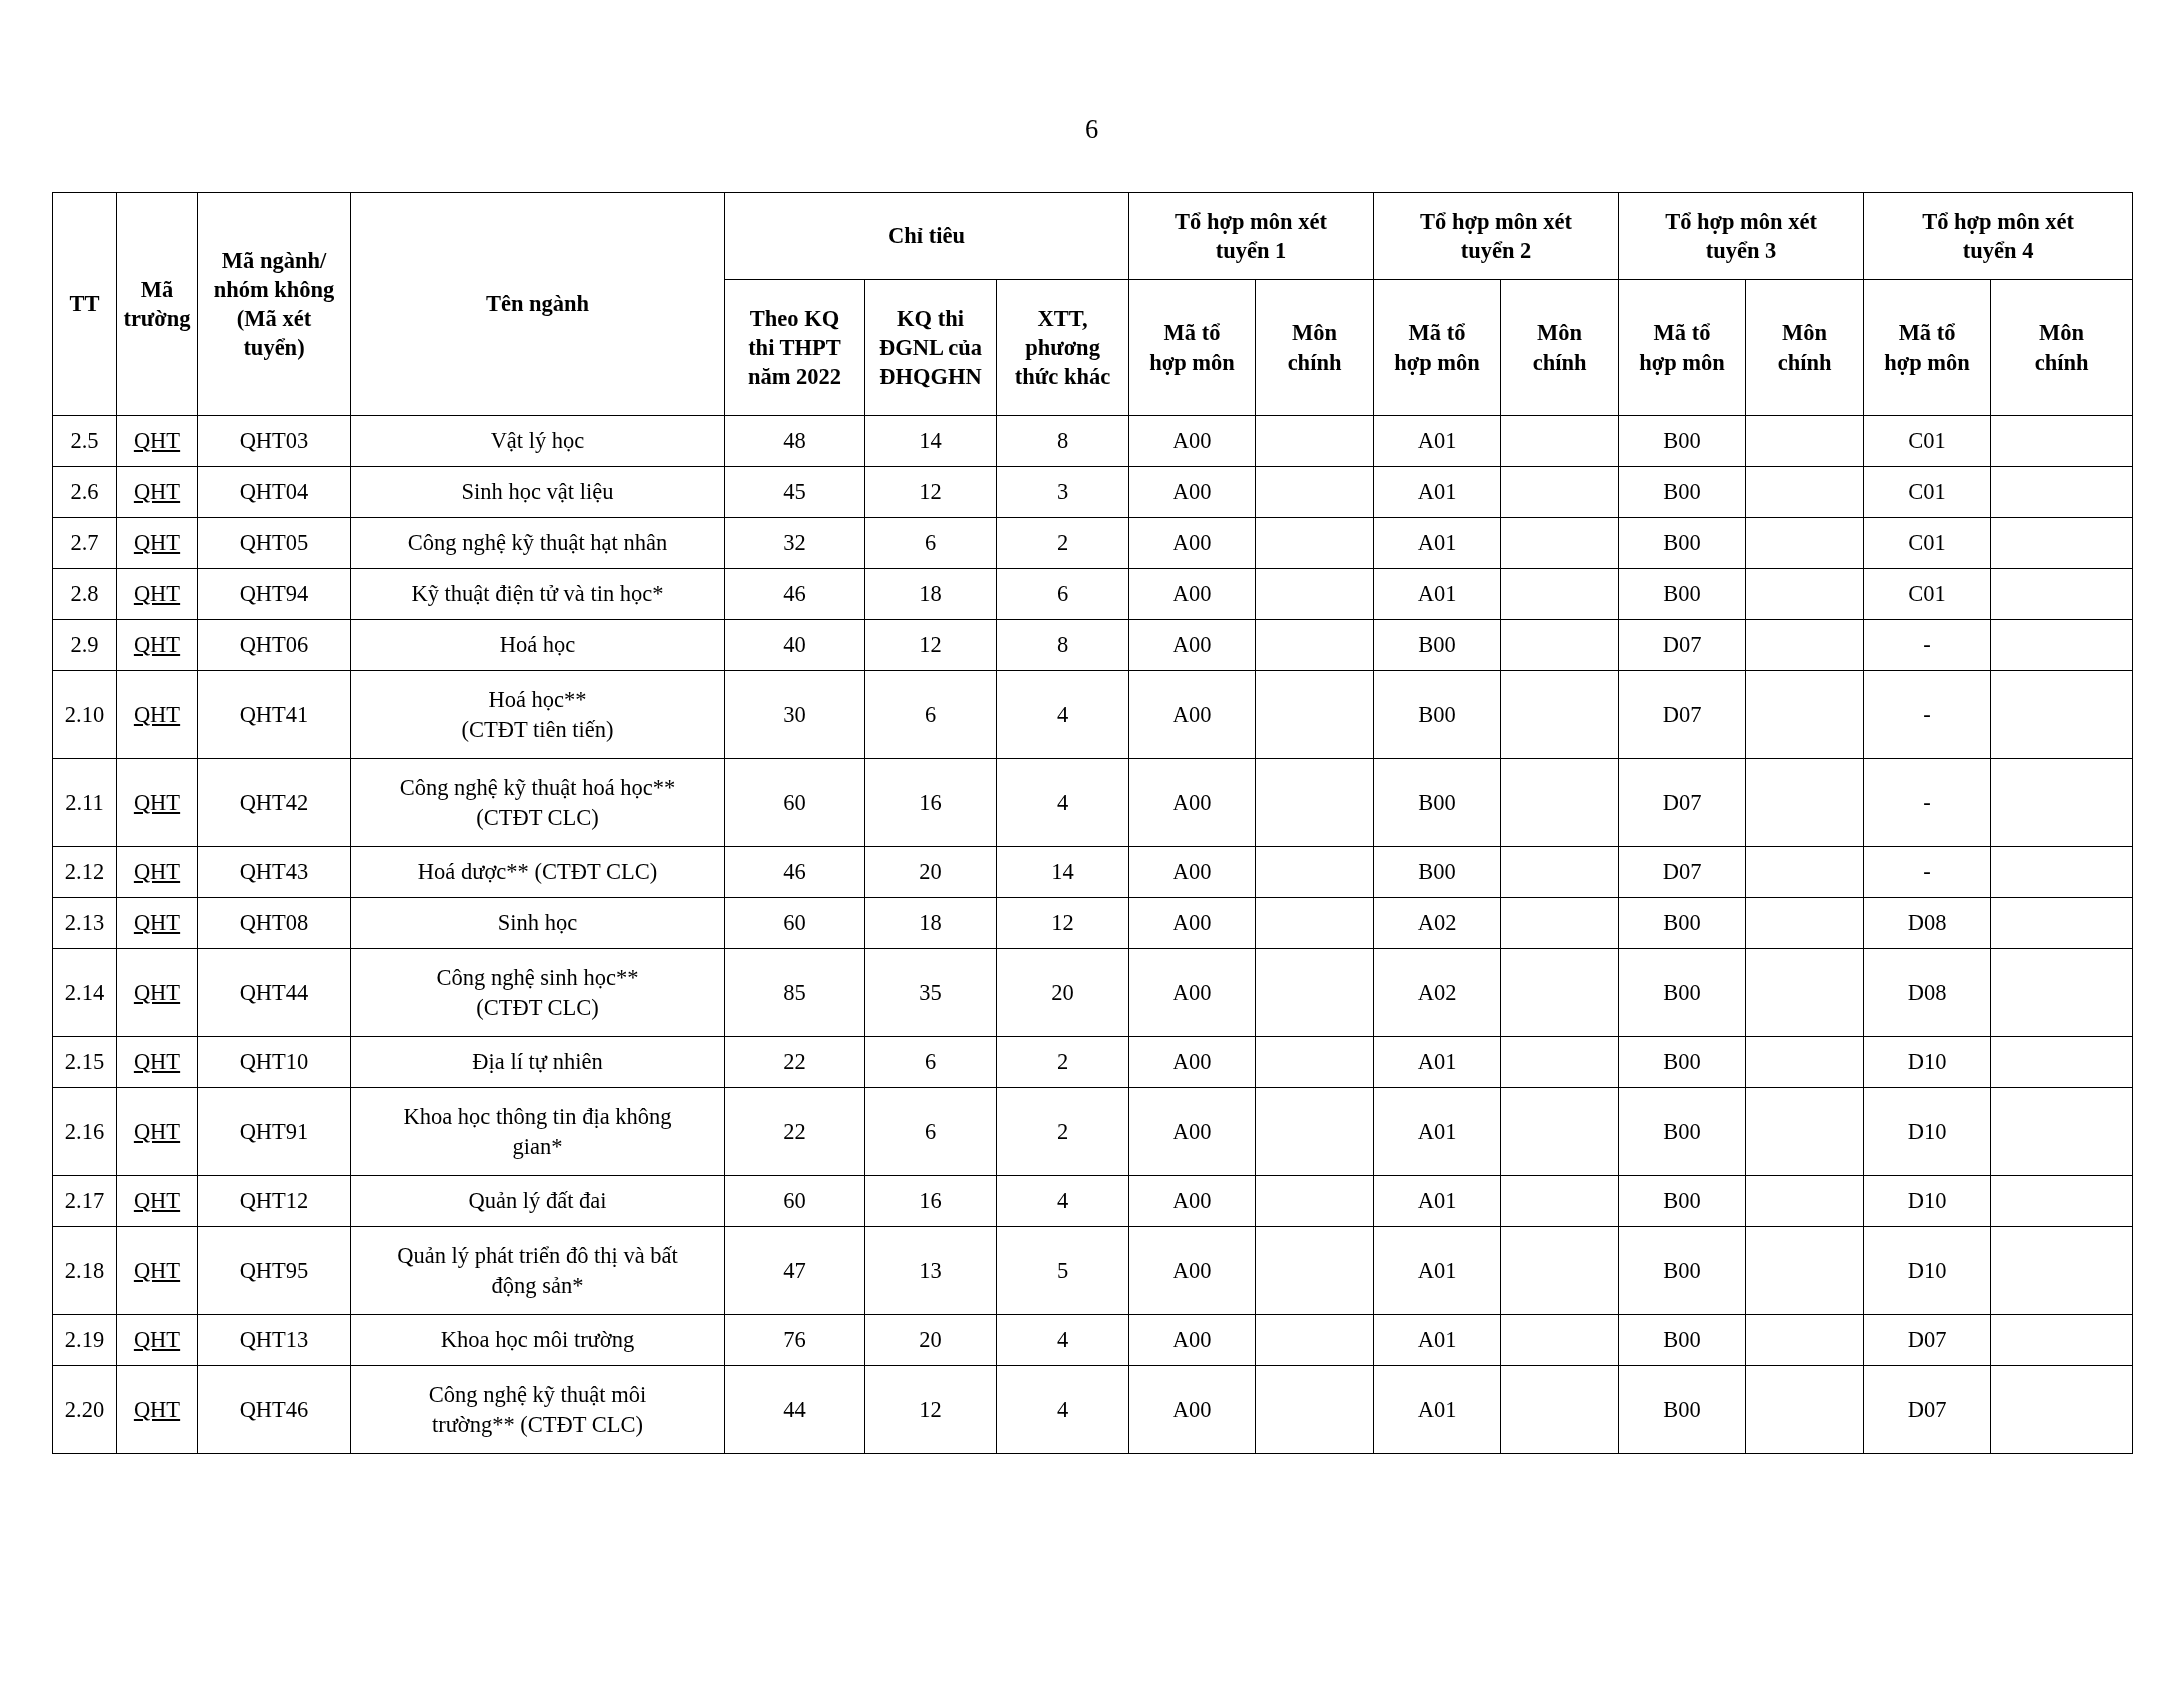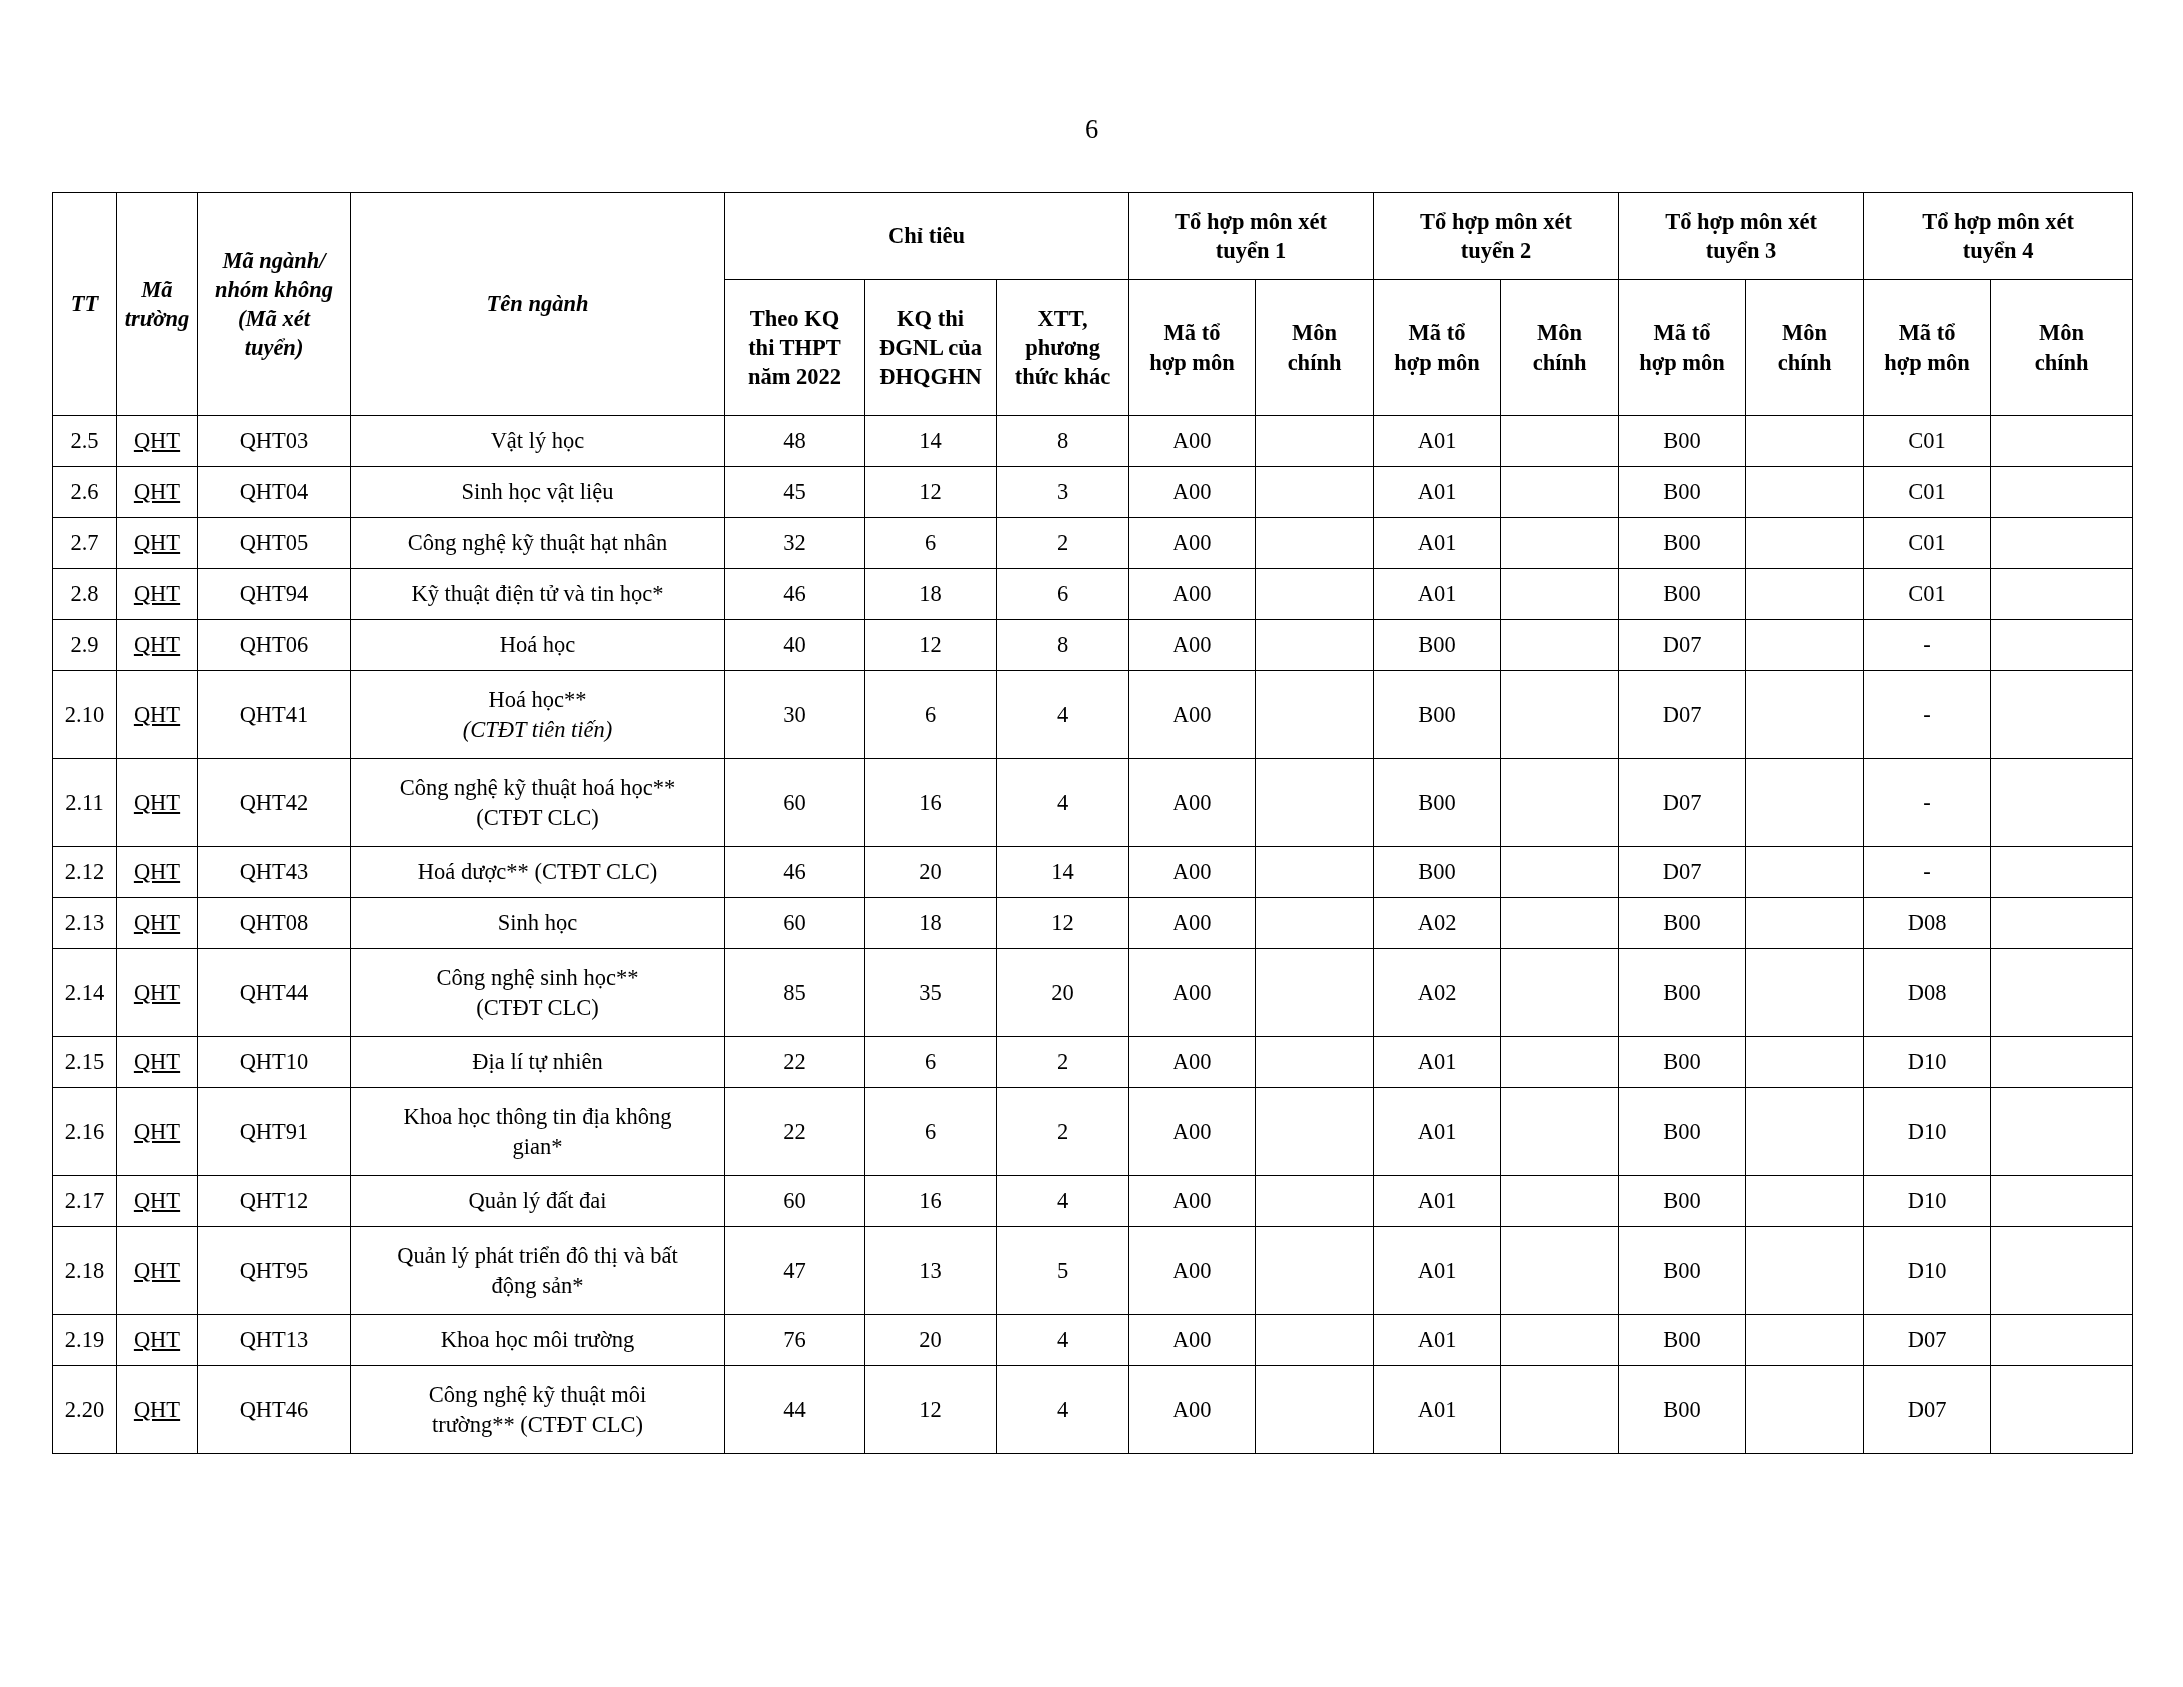--- a/index.html
+++ b/index.html
@@ -48,37 +48,37 @@
     border: 1.3px solid #000000;
     padding: 0;
     vertical-align: middle;
     text-align: center;
     line-height: 1.30;
   }
   table.admission thead th {
     font-weight: bold;
     padding: 4px 4px;
   }
-  .hdr-tall { height: 205px; font-style: italic; }
+  .hdr-tall { height: 205px; }
   .hdr-grp { height: 78px; }
   .hdr-sub { height: 127px; }
 
   td.c-tt        { text-align: center; }
   td.c-school    { text-align: center; text-decoration: underline; }
   td.c-majorcode { text-align: center; }
   td.c-name      { text-align: left; padding-left: 9.3px; padding-right: 6.6px; }
   td.c-num       { text-align: center; }
   td.c-comb      { text-align: center; }
   td.c-main      { text-align: center; }
 
   .row-1line td { height: 50px; }
   .row-2line td { height: 87px; }
 
   .name-line { display: block; }
-  .name-italic { font-style: italic; }
+  .name-italic { }
 
   
   col.w-tt        { width: 64px; }
   col.w-school    { width: 81px; }
   col.w-majorcode { width: 153px; }
   col.w-name      { width: 374px; }
   col.w-thpt      { width: 140px; }
   col.w-dgnl      { width: 132px; }
   col.w-xtt       { width: 132px; }
   col.w-ma1       { width: 127px; }

